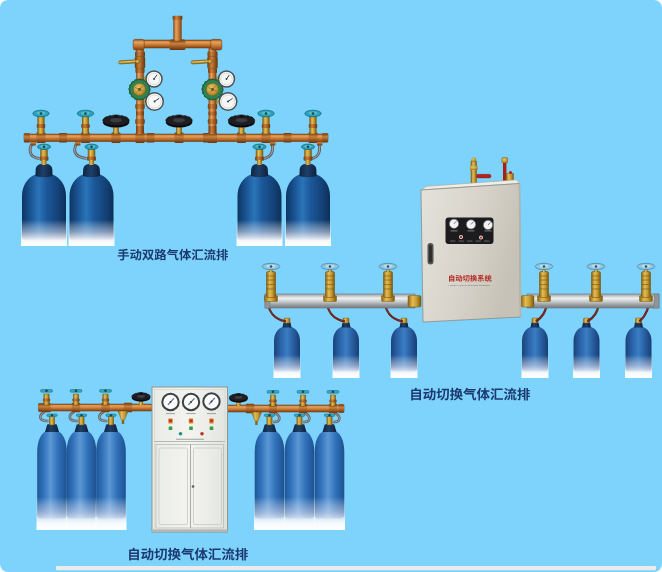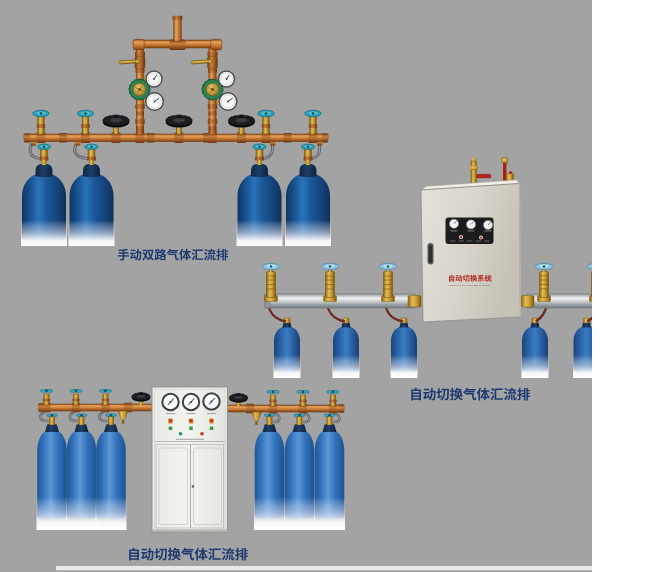--- a/index.html
+++ b/index.html
@@ -1,19 +1,20 @@
 <!DOCTYPE html>
 <html><head>
 <meta charset="utf-8">
 <style>
   html, body { margin: 0; padding: 0; background: #ffffff; }
   .stage {
-    position: relative; width: 592px; height: 572px; overflow: hidden;
-    background: #a3a3a3;
+    position: relative; width: 662px; height: 572px; overflow: hidden;
+    background: #7dd3fc;
     font-family: "Liberation Sans", sans-serif;
+    border-radius: 8px;
   }
   .stage svg { position: absolute; left: 0; top: 0; }
   .scene { filter: blur(0.35px); }
 </style>
 </head>
 <body>
 
 <div class="stage">
   <svg class="scene" width="662" height="572" viewBox="0 0 662 572">
 

